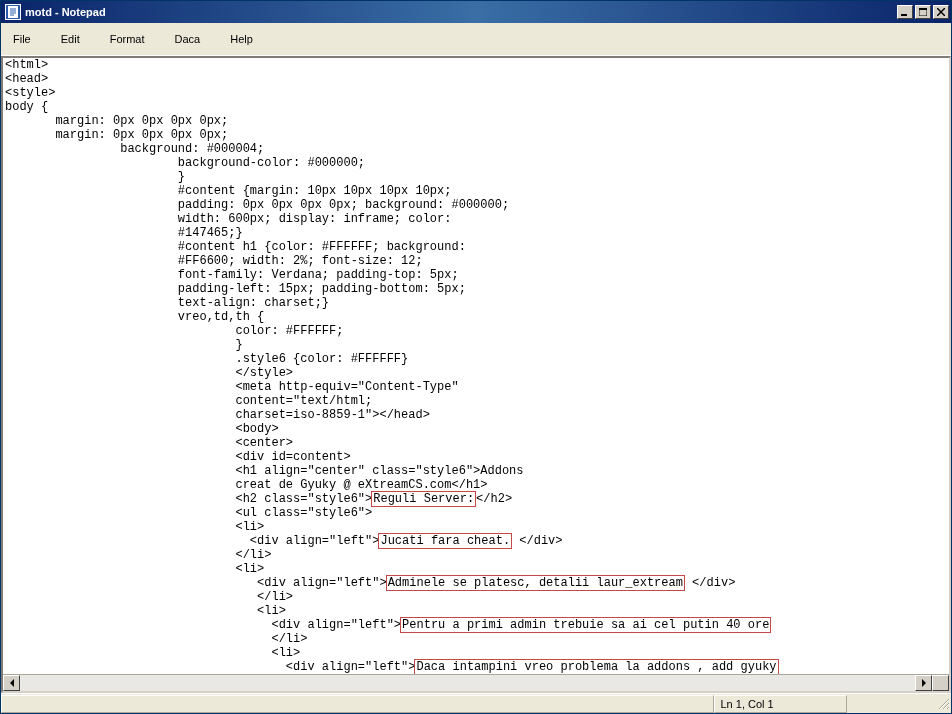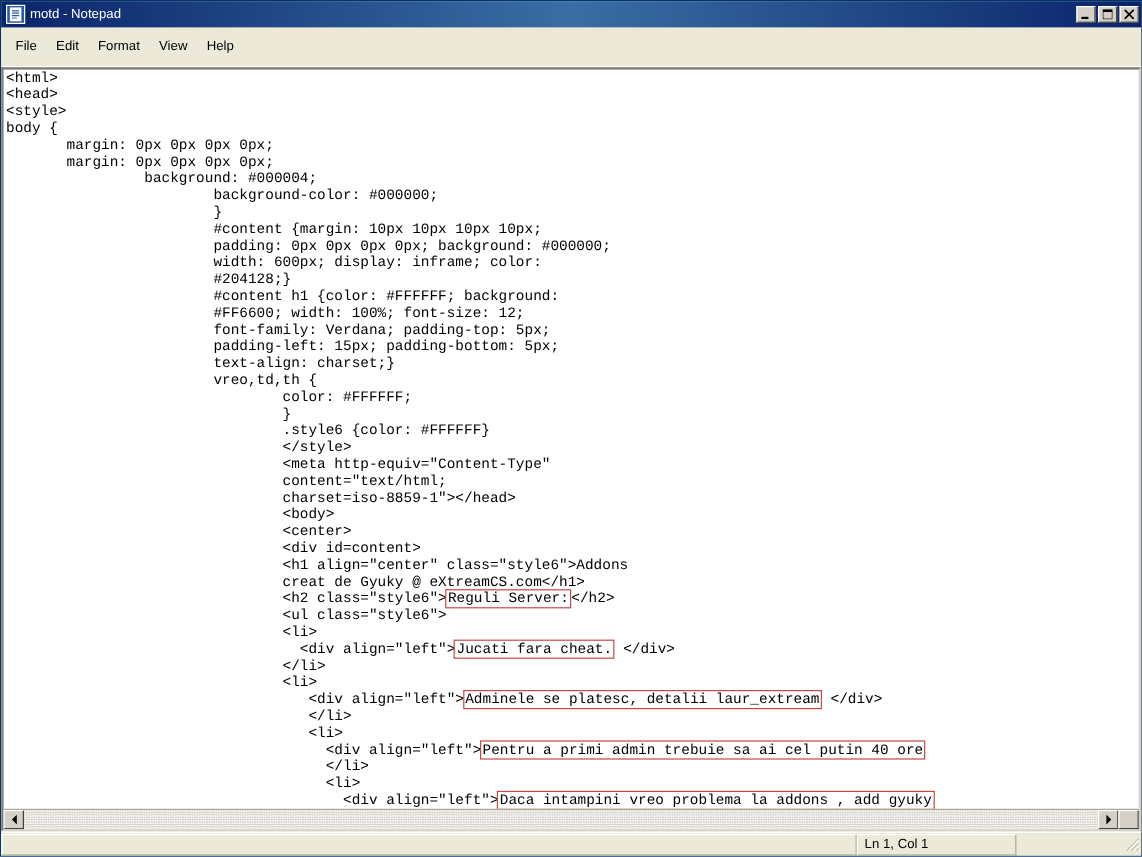--- a/index.html
+++ b/index.html
@@ -29,21 +29,21 @@
 .titlebar .icon {
   width: 16px; height: 16px;
   background: #2a5caa;
   border: 1px solid #fff;
   margin-right: 4px;
   display: flex;
   align-items: center;
   justify-content: center;
 }
 .titlebar .icon svg { width: 10px; height: 12px; }
-.titlebar .title { flex: 1; font-weight: normal; }
+.titlebar .title { flex: 1; font-weight: bold; }
 .titlebar .controls { display: flex; gap: 2px; }
 .titlebar .ctrl {
   width: 16px; height: 14px;
   background: #d4d0c8;
   border: 1px solid #fff;
   border-right-color: #404040;
   border-bottom-color: #404040;
   display: flex;
   align-items: center;
   justify-content: center;
@@ -54,20 +54,21 @@
 }
 .titlebar .ctrl svg { width: 8px; height: 8px; }
 .menubar {
   height: 20px;
   background: #ece9d8;
   display: flex;
   align-items: center;
   padding: 16px 4px;
   font-size: 11px;
   border-bottom: 1px solid #fff;
+  gap: 14px;
 }
 .menubar .menu-item {
   padding: 2px 8px;
   cursor: pointer;
 }
 .editor-wrap {
   flex: 1;
   display: flex;
   flex-direction: column;
   border: 2px inset #d4d0c8;
@@ -173,41 +174,41 @@
             <line x1="8" y1="0" x2="0" y2="8" stroke="#000" stroke-width="1.5"></line>
           </svg>
         </span>
     </span>
   </div>
 
   <div class="menubar">
     <span class="menu-item">File</span>
     <span class="menu-item">Edit</span>
     <span class="menu-item">Format</span>
-    <span class="menu-item">View</span>
+    <span class="menu-item">Daca</span>
     <span class="menu-item">Help</span>
   </div>
 
   <div class="editor-wrap">
     <div class="editor">
 <pre><span>&lt;html&gt;</span>
 <span>&lt;head&gt;</span>
 <span>&lt;style&gt;</span>
 <span>body {</span>
 <span>       margin: 0px 0px 0px 0px;</span>
 <span>       margin: 0px 0px 0px 0px;</span>
 <span>                background: #000004;</span>
 <span>                        background-color: #000000;</span>
 <span>                        }</span>
 <span>                        #content {margin: 10px 10px 10px 10px;</span>
 <span>                        padding: 0px 0px 0px 0px; background: #000000;</span>
 <span>                        width: 600px; display: inframe; color:</span>
-<span>                        #204128;}</span>
+<span>                        #147465;}</span>
 <span>                        #content h1 {color: #FFFFFF; background:</span>
-<span>                        #FF6600; width: 100%; font-size: 12;</span>
+<span>                        #FF6600; width: 2%; font-size: 12;</span>
 <span>                        font-family: Verdana; padding-top: 5px;</span>
 <span>                        padding-left: 15px; padding-bottom: 5px;</span>
 <span>                        text-align: charset;}</span>
 <span>                        vreo,td,th {</span>
 <span>                                color: #FFFFFF;</span>
 <span>                                }</span>
 <span>                                .style6 {color: #FFFFFF}</span>
 <span>                                &lt;/style&gt;</span>
 <span>                                &lt;meta http-equiv="Content-Type"</span>
 <span>                                content="text/html;</span>

